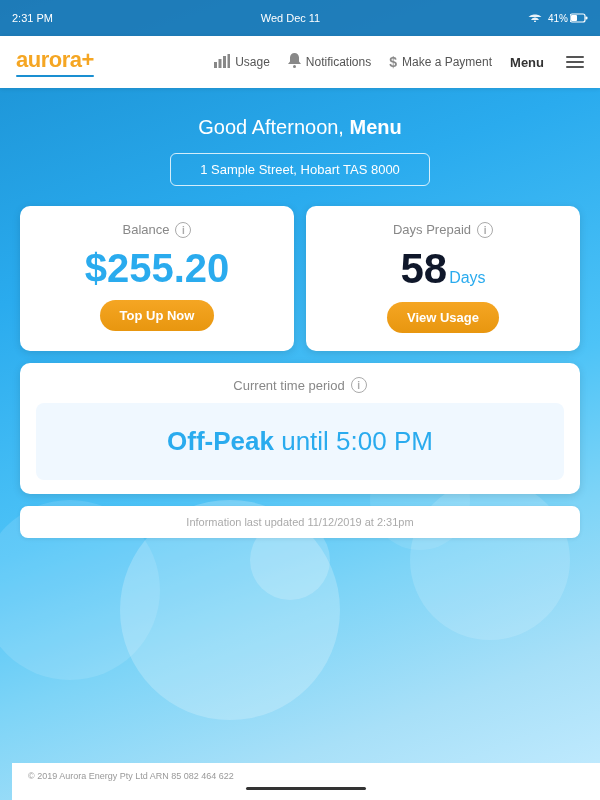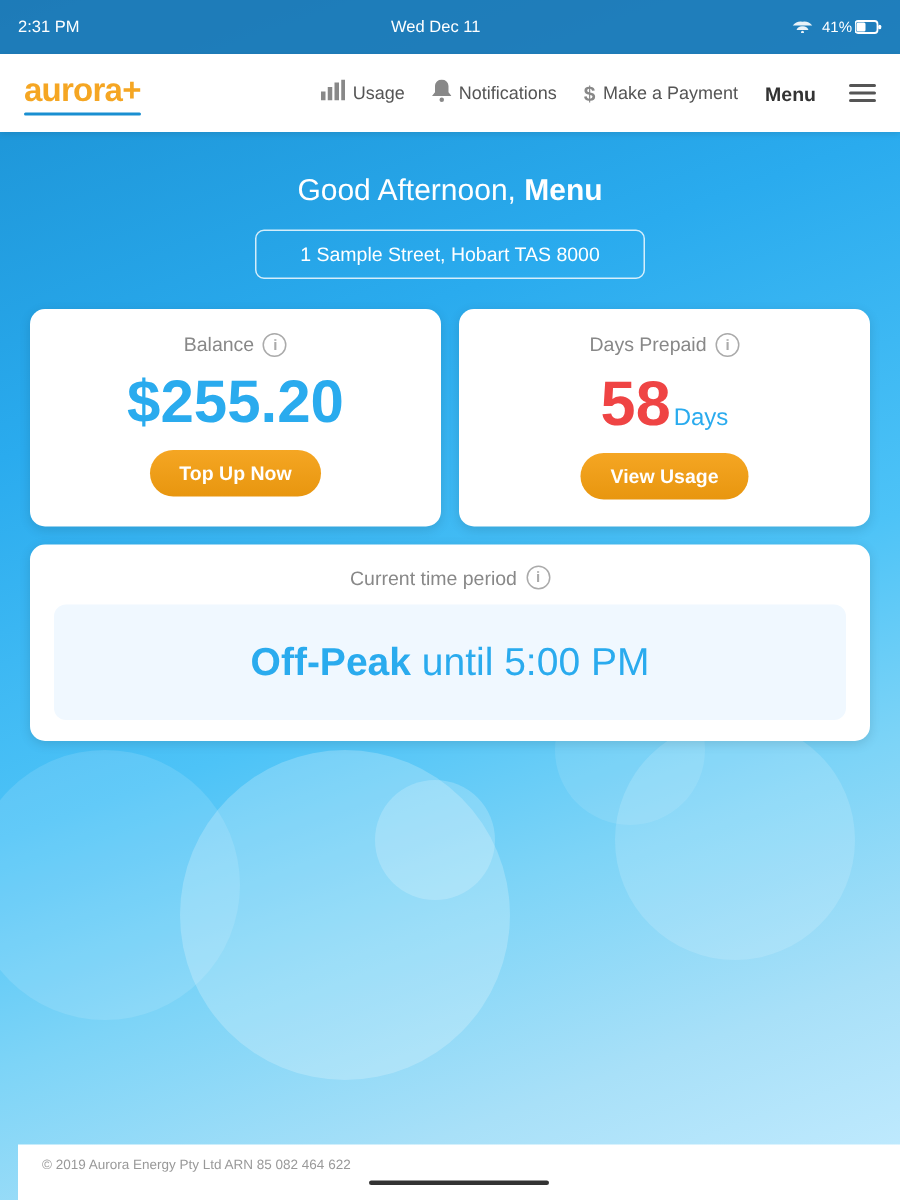--- a/index.html
+++ b/index.html
@@ -190,21 +190,21 @@
       font-size: 40px;
       font-weight: 700;
       color: #2aabee;
       margin-bottom: 12px;
       line-height: 1;
     }
 
     .days-number {
       font-size: 42px;
       font-weight: 700;
-      color: #ef4444;
+      color: #0f172a;
       line-height: 1;
     }
 
     .days-label {
       font-size: 16px;
       font-weight: 400;
       color: #2aabee;
       margin-left: 2px;
     }
 
@@ -413,19 +413,22 @@
   <div class="time-period-card">
     <div class="time-period-header">
       <span class="time-period-title">Current time period</span>
       <div class="info-icon">
         <span>i</span>
       </div>
     </div>
     <div class="off-peak-container"><span class="off-peak-text"><strong>Off-Peak</strong> until 5:00 PM</span></div>
   </div>
 
+  <div class="update-info">
+    <span>Information last updated 11/12/2019 at 2:31pm</span>
+  </div>
 
 </div>
 
 <div class="footer">
   <div class="footer-text">© 2019 Aurora Energy Pty Ltd ARN 85 082 464 622</div>
   <div class="footer-line"></div>
 </div>
 
 </body></html>

